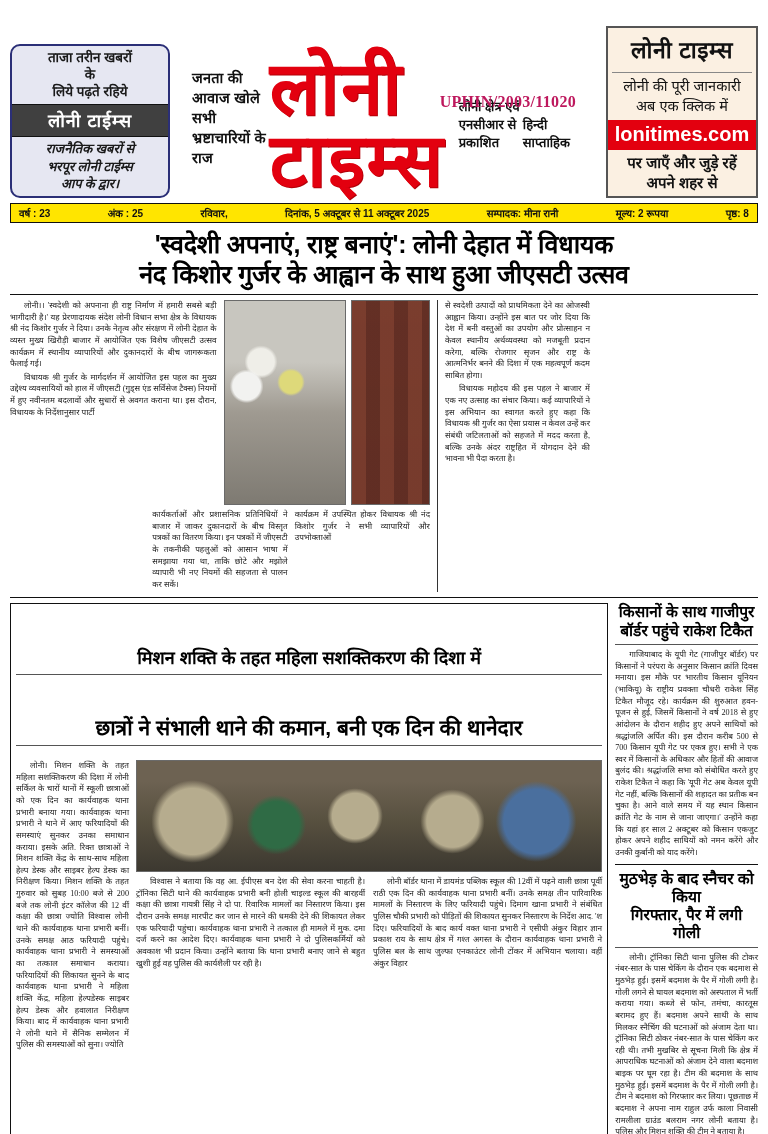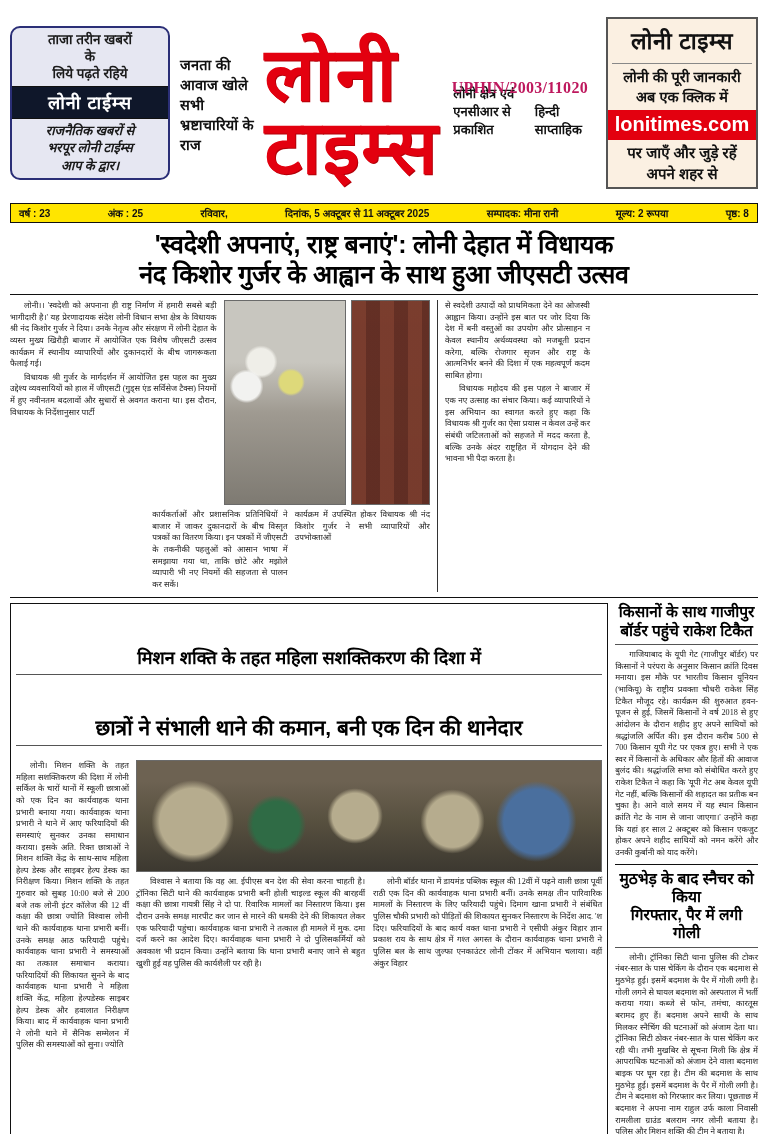--- a/index.html
+++ b/index.html
@@ -11,37 +11,37 @@
     overflow: hidden;
   }
   .page {
     position: relative;
     width: 768px; height: 1134px;
     background: #fff;
     padding: 8px 10px 4px 10px;
   }
 
   
-  .masthead { display: flex; align-items: center; height: 190px; gap: 10px; }
+  .masthead { display: flex; align-items: flex-end; height: 190px; gap: 22px; }
 
   .promo-left {
     width: 160px; border: 2px solid #2b2f77; border-radius: 10px;
     background: #e6e7f2; display: flex; flex-direction: column;
     overflow: hidden; text-align: center;
   }
   .promo-left .pl-top {
     flex: 1; display: flex; flex-direction: column; justify-content: center;
     padding: 4px 2px; gap: 1px;
   }
   .promo-left .pl-top span {
     font-family: "Liberation Sans", sans-serif;
     font-weight: 700; font-size: 13.5px; color: #1a1a1a; line-height: 1.18;
   }
   .promo-left .pl-band {
-    background: #0f172a; color: #fff; font-family: "Liberation Sans", sans-serif;
+    background: #404040; color: #fff; font-family: "Liberation Sans", sans-serif;
     font-weight: 700; font-size: 18px; letter-spacing: 1px; padding: 3px 0 4px 0;
     border-top: 1.5px solid #111; border-bottom: 1.5px solid #111;
   }
   .promo-left .pl-bot {
     flex: 1; display: flex; flex-direction: column; justify-content: center;
     padding: 4px 3px; gap: 1px;
   }
   .promo-left .pl-bot span {
     font-family: "Liberation Serif", serif; font-style: italic;
     font-weight: 700; font-size: 13px; color: #1a1a1a; line-height: 1.25;
@@ -78,21 +78,21 @@
 
   .promo-right {
     width: 152px; border: 2px solid #555; background: #fbf0e2;
     display: flex; flex-direction: column; text-align: center; overflow: hidden;
   }
   .promo-right .pr-title {
     font-family: "Liberation Sans", sans-serif; font-weight: 700;
     font-size: 23px; color: #111; padding: 5px 0 3px 0; letter-spacing: .5px;
   }
   .promo-right .pr-l1, .promo-right .pr-l2 {
-    font-family: "Liberation Sans", sans-serif; font-weight: 700;
+    font-family: "Liberation Sans", sans-serif; font-weight: 400;
     font-size: 14.5px; color: #111; line-height: 1.35;
   }
   .promo-right .pr-sep { height: 1px; background: #888; margin: 4px 4px; }
   .promo-right .pr-url {
     background: #e3000f; color: #fff;
     font-family: "Liberation Sans", sans-serif; font-weight: 700;
     font-size: 20px; padding: 3px 0 4px 0; margin: 3px 0;
   }
   .promo-right .pr-l3, .promo-right .pr-l4 {
     font-family: "Liberation Sans", sans-serif; font-weight: 700;

